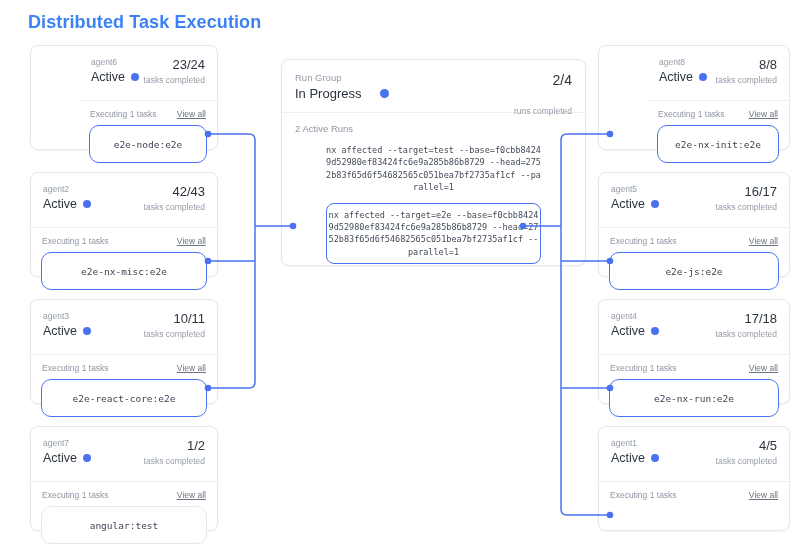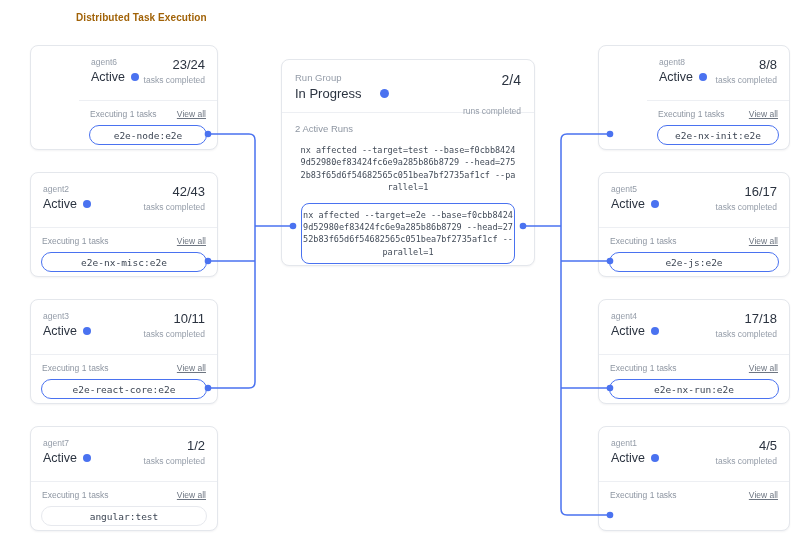--- a/index.html
+++ b/index.html
@@ -14,21 +14,21 @@
   *{margin:0;padding:0;box-sizing:border-box;}
   html,body{width:800px;height:549px;}
   body{
     position:relative;
     background:#ffffff;
     font-family:"Liberation Sans","DejaVu Sans",sans-serif;
     overflow:hidden;
   }
   .page-title{
     position:absolute;left:28px;top:12px;
-    font-size:10px;font-weight:700;color:#a16207;letter-spacing:.1px;margin-left:48px;
+    font-size:18px;font-weight:700;color:#3b82f6;letter-spacing:.1px;
   }
   
   .card{
     position:absolute;
     background:#fff;
     border:1px solid var(--card-border);
     border-radius:8px;
     box-shadow:0 1px 2px rgba(16,24,40,.05);
   }
   .agent-card{width:188px;height:105px;}
@@ -47,32 +47,32 @@
   .a-status{display:flex;align-items:center;gap:6px;font-size:12.5px;color:var(--txt-dark);text-align:center;}
   .dot{width:8px;height:8px;border-radius:50%;background:var(--blue);flex:0 0 auto;}
   .a-right{text-align:right;}
   .a-frac{font-size:13px;color:var(--txt-dark);margin-bottom:3px;}
   .a-sub{font-size:8.5px;color:var(--txt-gray);}
   .a-foot{padding:8px 10px 0 10px;}
   .foot-row{display:flex;justify-content:space-between;align-items:center;font-size:8.5px;margin:0 1px 6px 1px;}
   .exec-label{color:#8e96a2;}
   .view-all{color:var(--txt-gray2);text-decoration:underline;cursor:pointer;}
   .task-box{
-    height:20px;
+    height:38px;
     border:1.5px solid var(--blue);
     border-radius:10px;
     display:flex;align-items:center;justify-content:center;
     font-family:"DejaVu Sans Mono","Liberation Mono",monospace;
     font-size:9.5px;color:var(--txt-mid);
     background:#fff;
   }
   .task-box.plain{border:1px solid #e7e9ee;}
 
   
-  .center-card{left:281px;top:59px;width:254px;height:207px;}
+  .center-card{left:281px;top:59px;width:305px;height:207px;}
   .c-head{
     height:53px;
     padding:12px 13px 0 13px;
     border-bottom:1px solid var(--divider);
     display:flex;justify-content:space-between;
   }
   .c-label{font-size:9.5px;color:var(--txt-gray);margin-bottom:3px;}
   .c-status{display:flex;align-items:center;gap:19px;font-size:13px;color:var(--txt-dark);}
   .c-status .dot{width:9px;height:9px;}
   .c-frac{font-size:14px;color:var(--txt-dark);text-align:right;margin-bottom:18px;}

